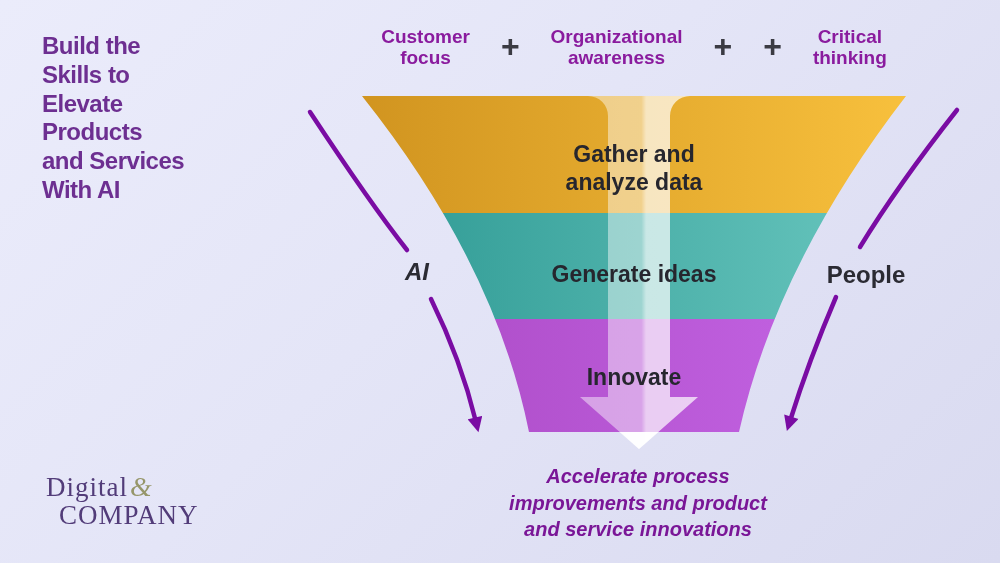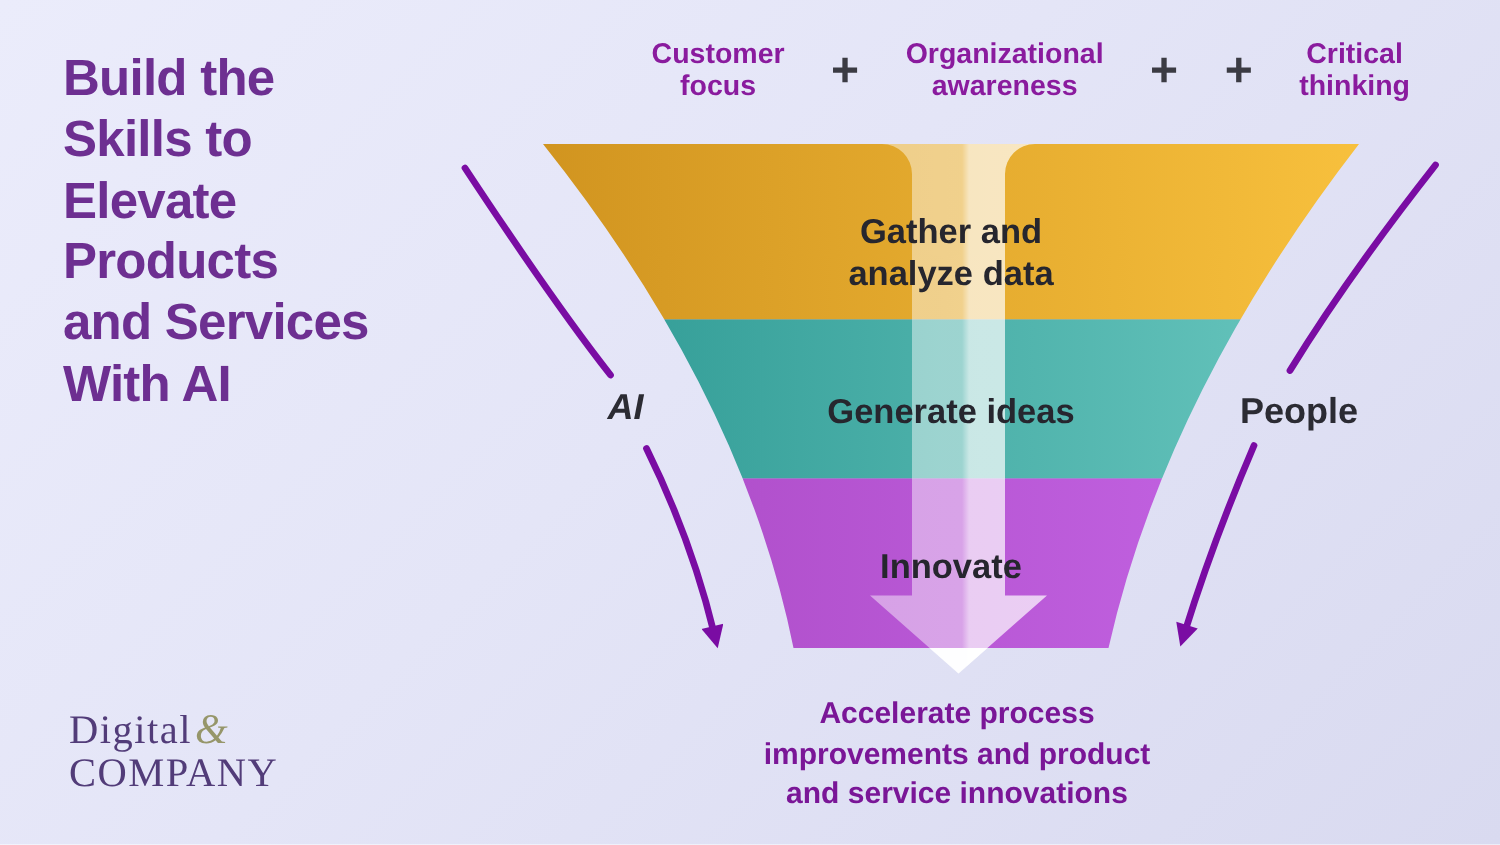--- a/index.html
+++ b/index.html
@@ -9,34 +9,34 @@
     overflow: hidden;
     font-family: "Liberation Sans", sans-serif;
     background: linear-gradient(135deg, #ebecfb 0%, #e4e5f7 45%, #d9daf0 100%);
   }
   .pre { white-space: pre-line; }
 
   .title {
     position: absolute;
     left: 42px; top: 32px;
     width: 290px;
-    font-size: 34px;
+    font-size: 24px;
     line-height: 1.2;
     font-weight: 700;
     color: #6d2f91;
     letter-spacing: -0.5px;
   }
 
   .skills-row {
     position: absolute;
     left: 328px; top: 26px;
     width: 612px;
     display: flex;
     align-items: center;
-    justify-content: flex-end;
+    justify-content: center;
     gap: 31px;
   }
   .skill {
     font-size: 19px;
     line-height: 1.12;
     font-weight: 700;
     color: #8a1b9e;
     text-align: center;
   }
   .plus {
@@ -75,32 +75,33 @@
 
   .outcome {
     position: absolute;
     left: 438px; top: 463px;
     width: 400px;
     text-align: center;
     font-size: 20px;
     line-height: 1.33;
     font-weight: 700;
     color: #7a1697;
+    font-style: italic;
   }
 
   .logo {
     position: absolute;
     left: 46px; top: 472px;
     font-family: "Liberation Serif", serif;
     color: #523c79;
     letter-spacing: 1px;
     line-height: 1.04;
   }
   .logo-line1 { font-size: 27px; }
-  .logo-line2 { font-size: 27px; margin-left: 0; }
+  .logo-line2 { font-size: 27px; margin-left: 13px; }
   .logo-amp {
     font-style: italic;
     color: #96966a;
     font-size: 28px;
     margin-left: 2px;
   }
 </style>
 </head>
 <body>
 

